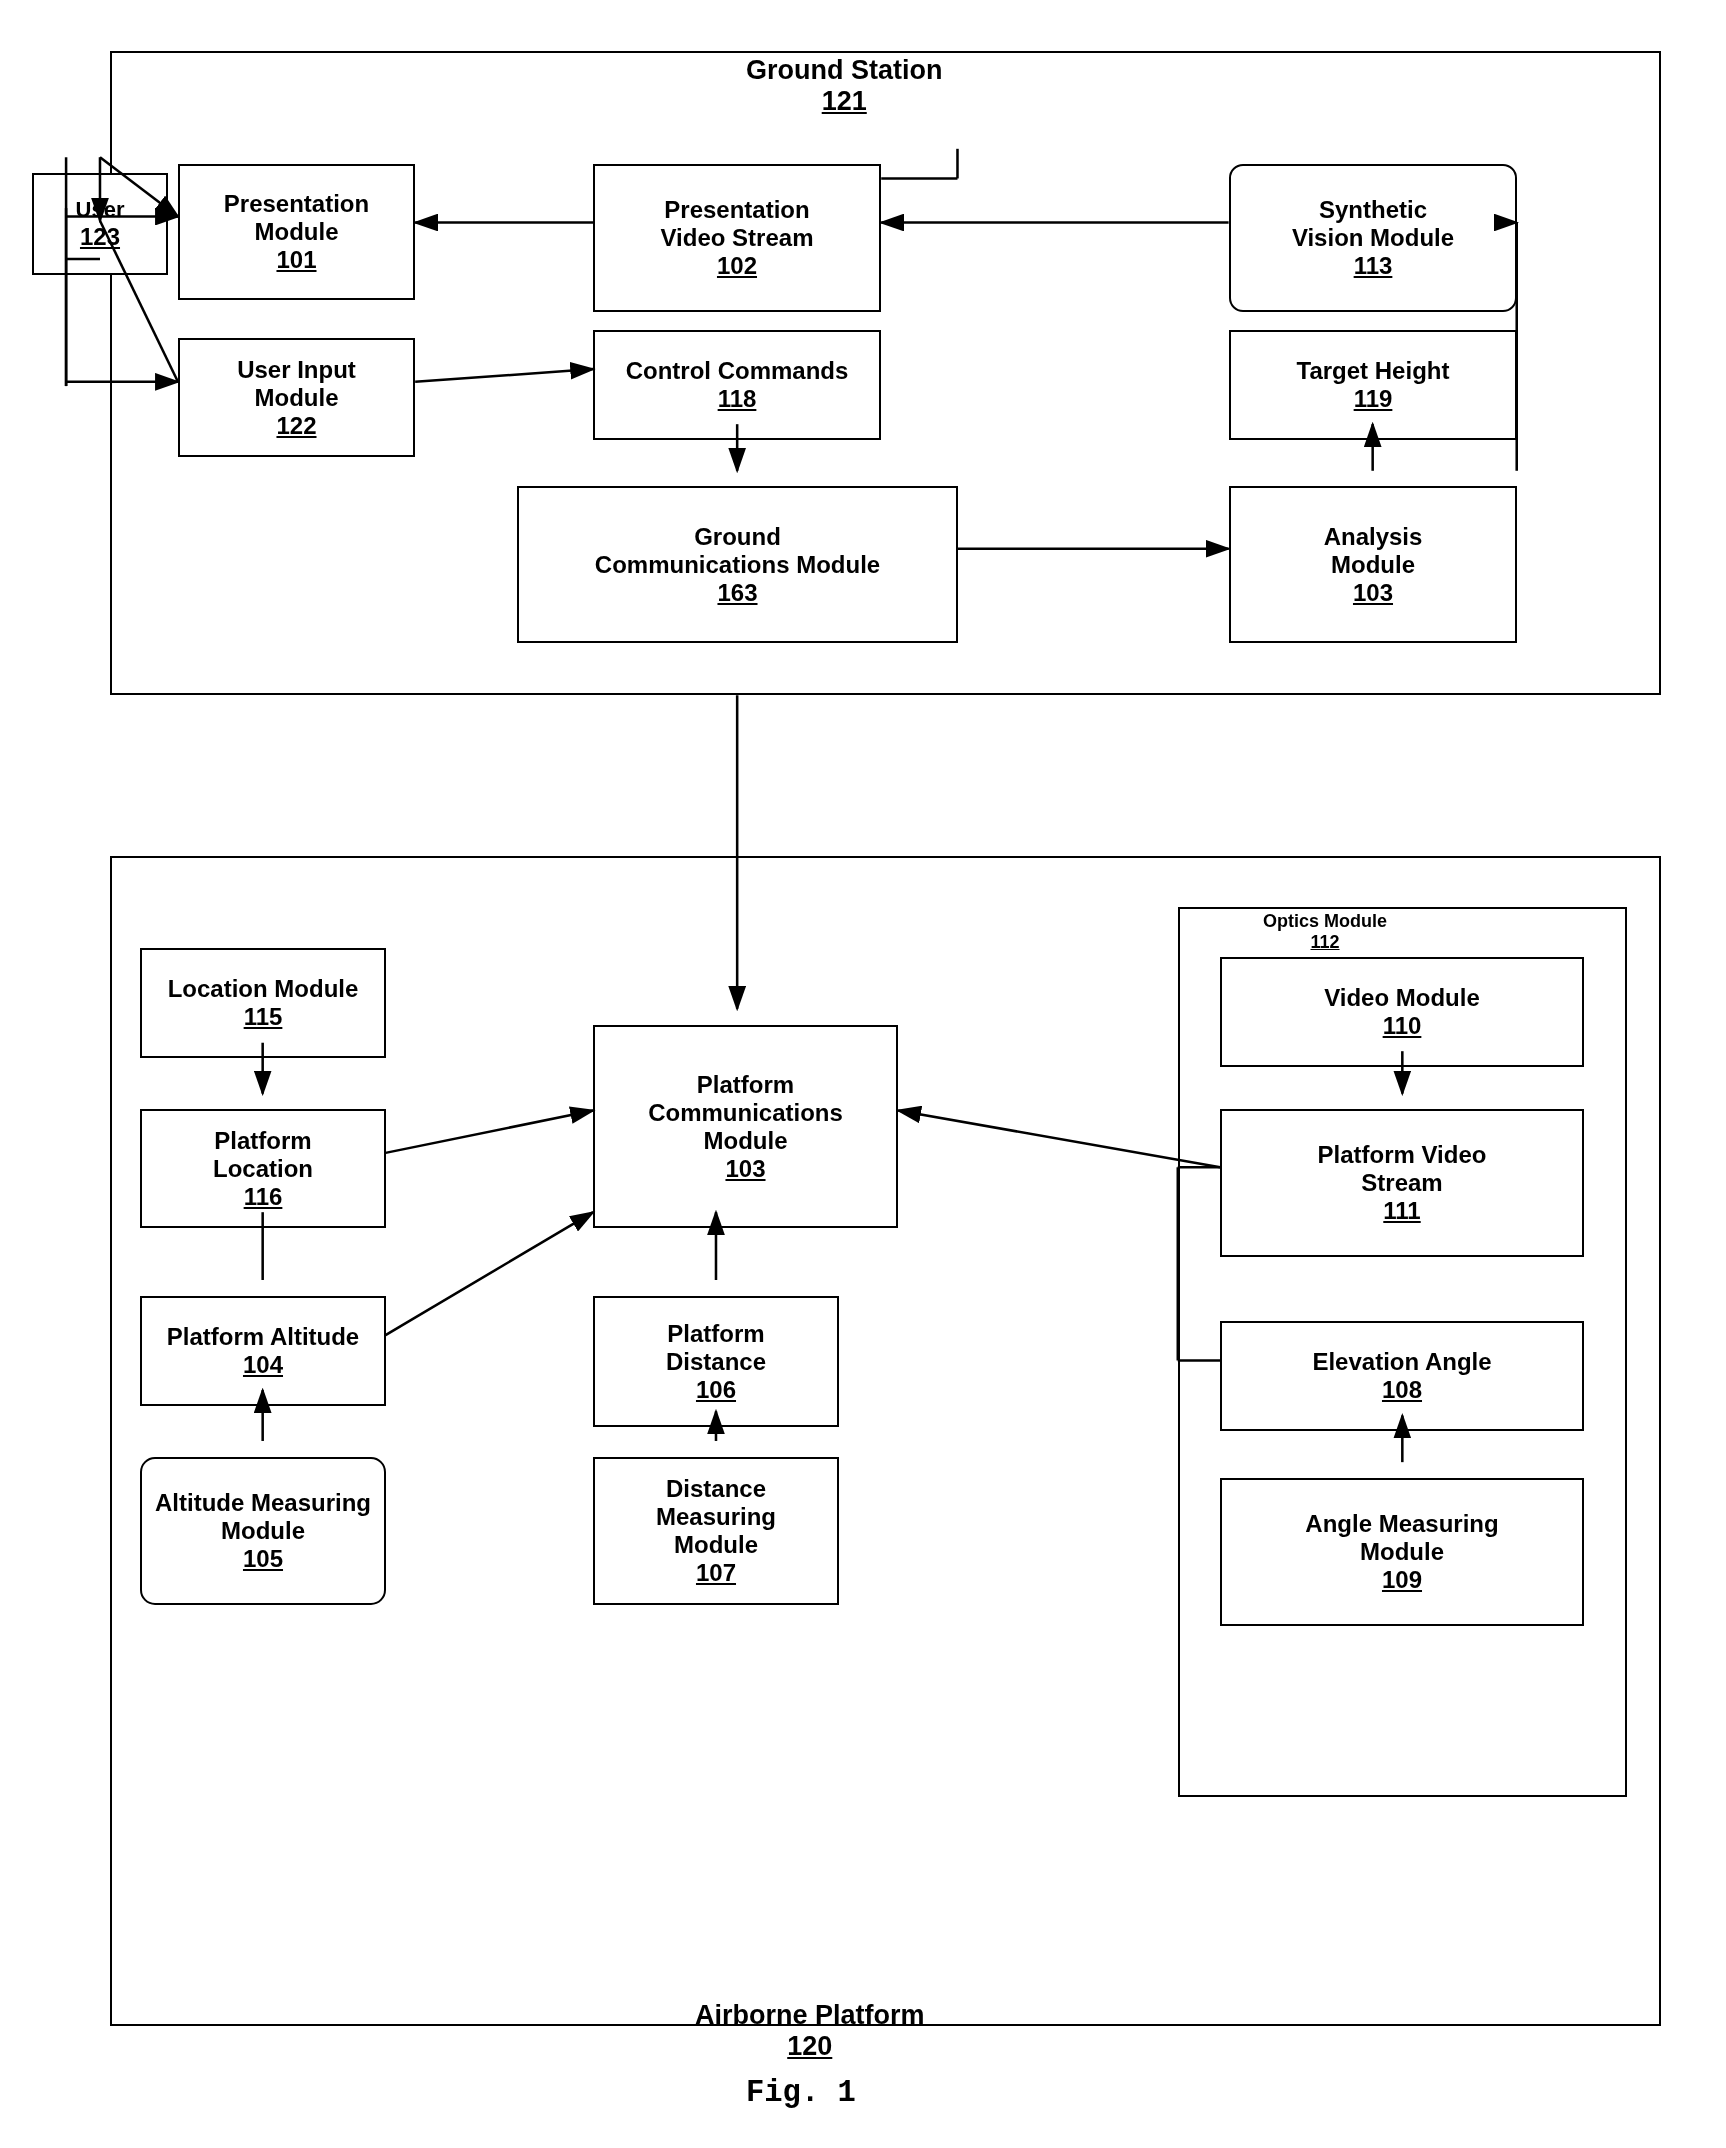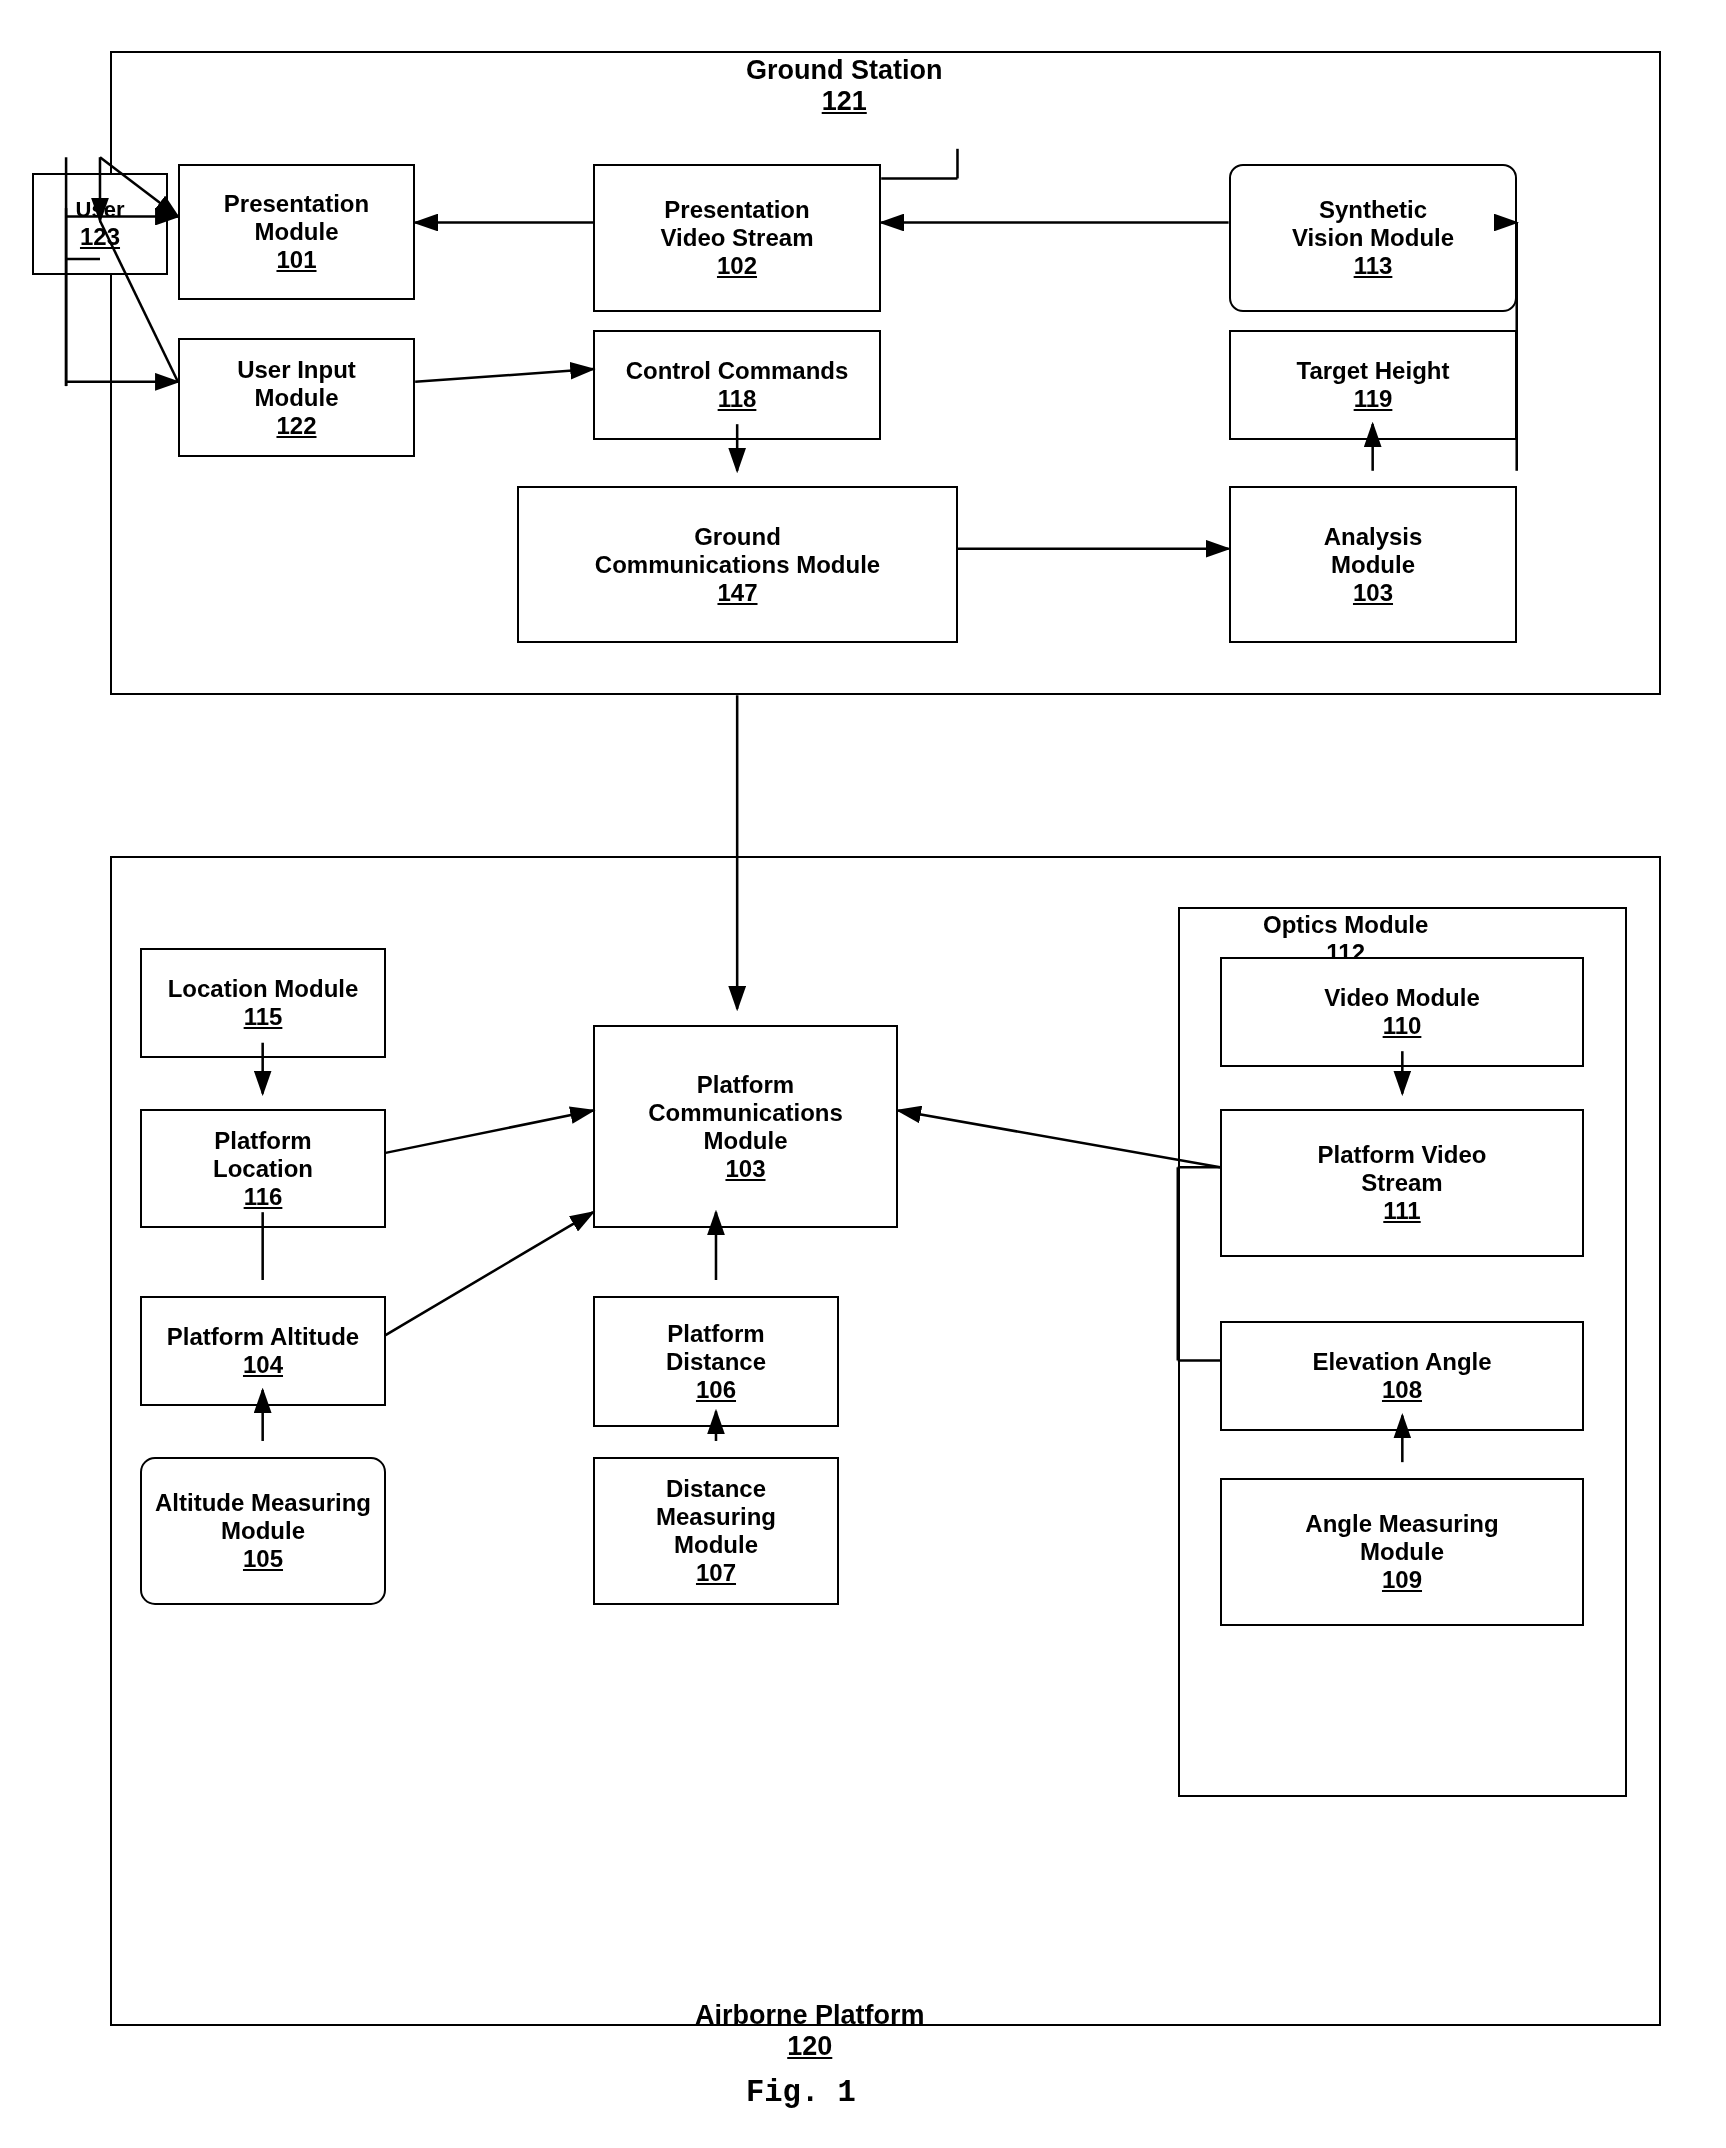--- a/index.html
+++ b/index.html
@@ -80,21 +80,21 @@
 
   <div class="section-box" style="left:110px; top:51px; width:1551px; height:644px;"></div>
   <div class="section-label" style="left:746px; top:55px;">
     <span>Ground Station</span><br>
     <span class="num">121</span>
   </div>
 
   <div class="section-box" style="left:110px; top:856px; width:1551px; height:1170px;"></div>
 
   <div class="section-box" style="left:1178px; top:907px; width:449px; height:890px;"></div>
-  <div class="section-label" style="left:1263px; top:911px; font-size:24px;">
+  <div class="section-label" style="left:1263px; top:911px; font-size:18px;">
     Optics Module<br><span class="num">112</span>
   </div>
 
   <div class="box" style="left:32px; top:157px; width:136px; height:102px; font-size:22px;">
     <span>User</span>
     <span class="num">123</span>
   </div>
 
   <div class="box" style="left:178px; top:148px; width:237px; height:136px;">
     <span>Presentation<br>Module</span>
@@ -121,21 +121,21 @@
     <span class="num">118</span>
   </div>
 
   <div class="box" style="left:1229px; top:314px; width:288px; height:110px;">
     <span>Target Height</span>
     <span class="num">119</span>
   </div>
 
   <div class="box" style="left:517px; top:470px; width:441px; height:157px;">
     <span>Ground<br>Communications Module</span>
-    <span class="num">147</span>
+    <span class="num">163</span>
   </div>
 
   <div class="box" style="left:1229px; top:470px; width:288px; height:157px;">
     <span>Analysis<br>Module</span>
     <span class="num">103</span>
   </div>
 
   <div class="box" style="left:140px; top:932px; width:246px; height:110px;">
     <span>Location Module</span>
     <span class="num">115</span>

